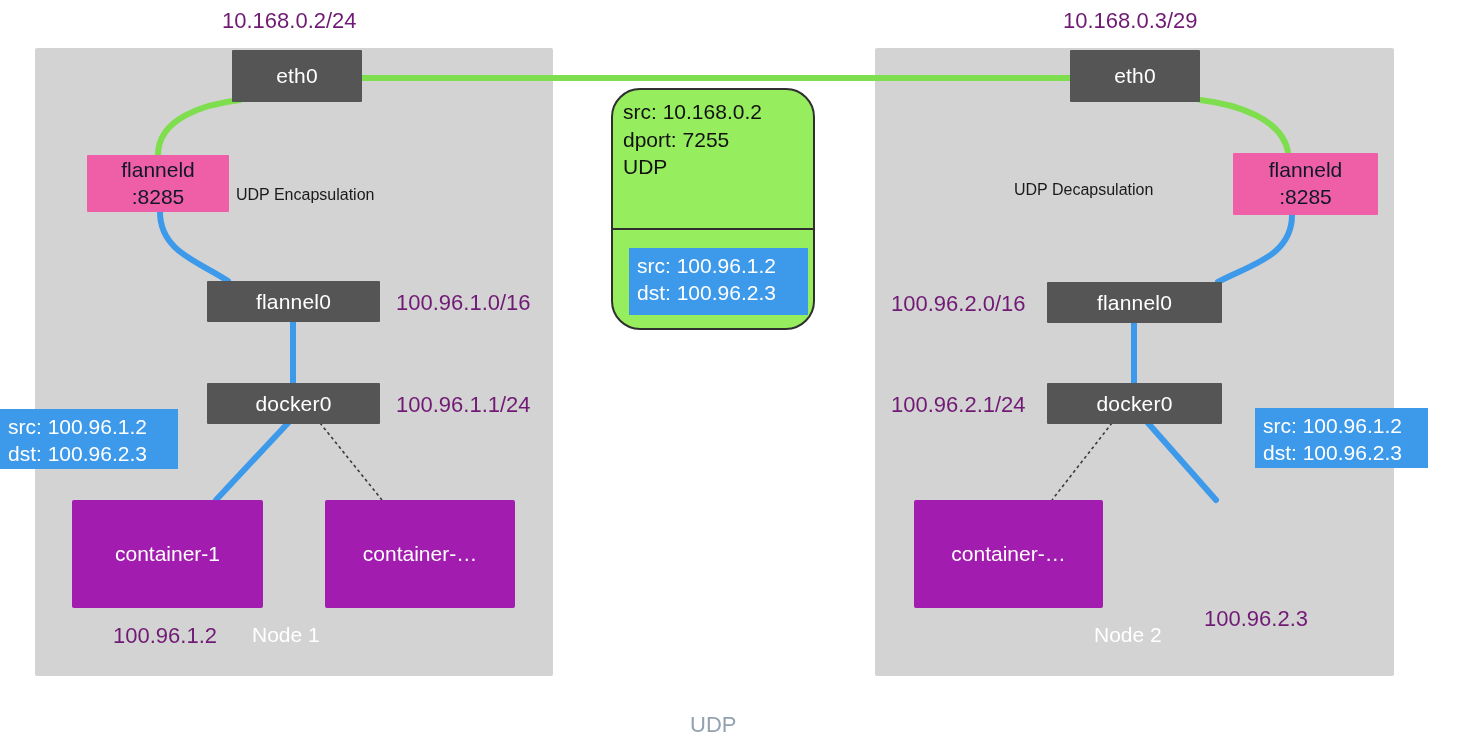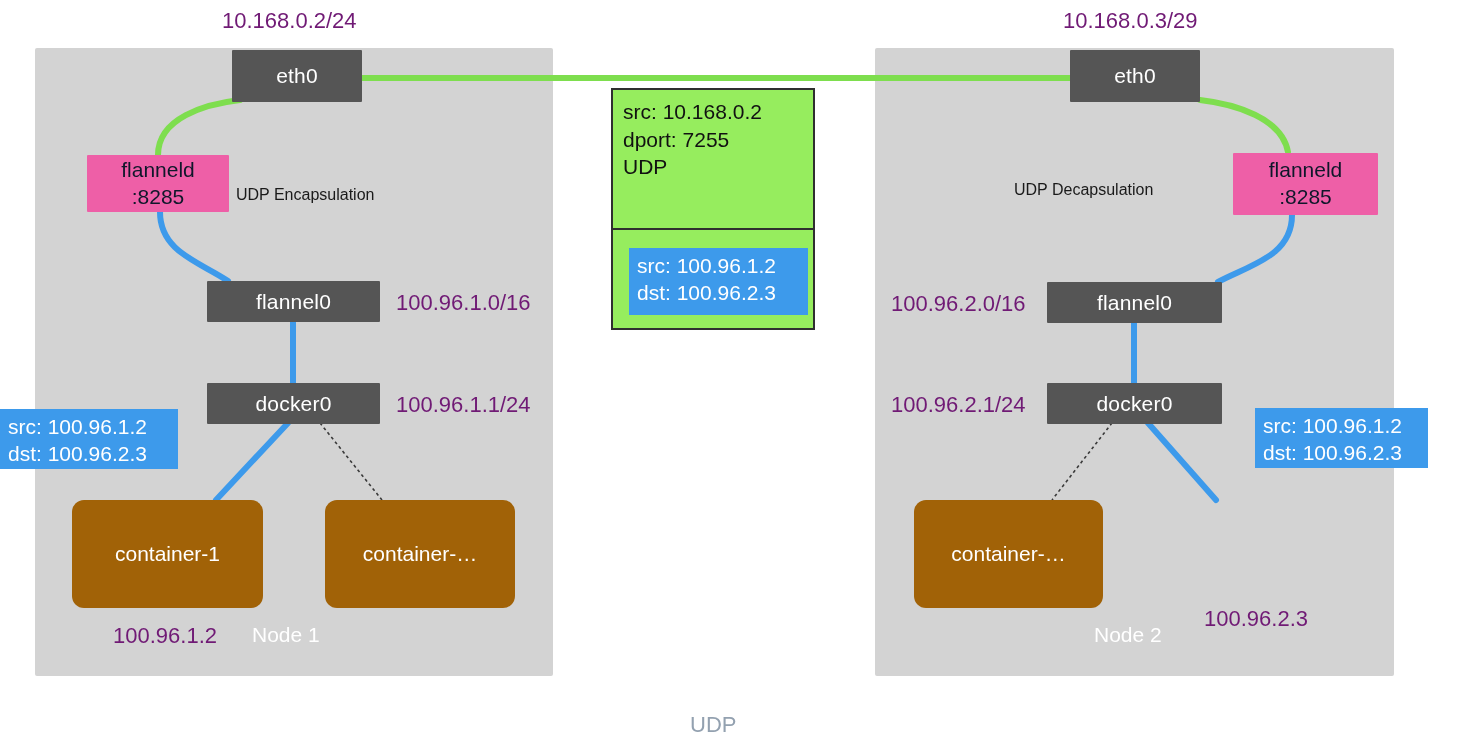--- a/index.html
+++ b/index.html
@@ -50,27 +50,27 @@
     display: flex;
     flex-direction: column;
     align-items: center;
     justify-content: center;
     font-size: 21px;
     line-height: 1.28;
     border-radius: 1px;
   }
   .container-box {
     position: absolute;
-    background: #a16207;
+    background: #a21caf;
     color: #ffffff;
     display: flex;
     align-items: center;
     justify-content: center;
     font-size: 21px;
-    border-radius: 12px;
+    border-radius: 2px;
   }
   .plain-label {
     position: absolute;
     color: #701a75;
     font-size: 22px;
     white-space: nowrap;
   }
   .node-name {
     position: absolute;
     color: #ffffff;
@@ -189,21 +189,21 @@
     <div>src: 100.96.1.2</div>
     <div>dst: 100.96.2.3</div>
   </div>
 
   <div class="container-box" style="left:72px; top:500px; width:191px; height:108px;">container-1</div>
   <div class="container-box" style="left:325px; top:500px; width:190px; height:108px;">container-…</div>
 
   <div class="plain-label" style="left:113px; top:623px;">100.96.1.2</div>
   <div class="node-name" style="left:252px; top:623px;">Node 1</div>
 
-  <div class="packet-outer" style="left:611px; top:88px; width:204px; height:242px;">
+  <div class="packet-outer" style="left:611px; top:88px; width:204px; height:242px;border-radius:29px;">
     <div class="packet-head">
       <div>src: 10.168.0.2</div>
       <div>dport: 7255</div>
       <div>UDP</div>
     </div>
     <div class="packet-payload">
       <div>src: 100.96.1.2</div>
       <div>dst: 100.96.2.3</div>
     </div>
   </div>

